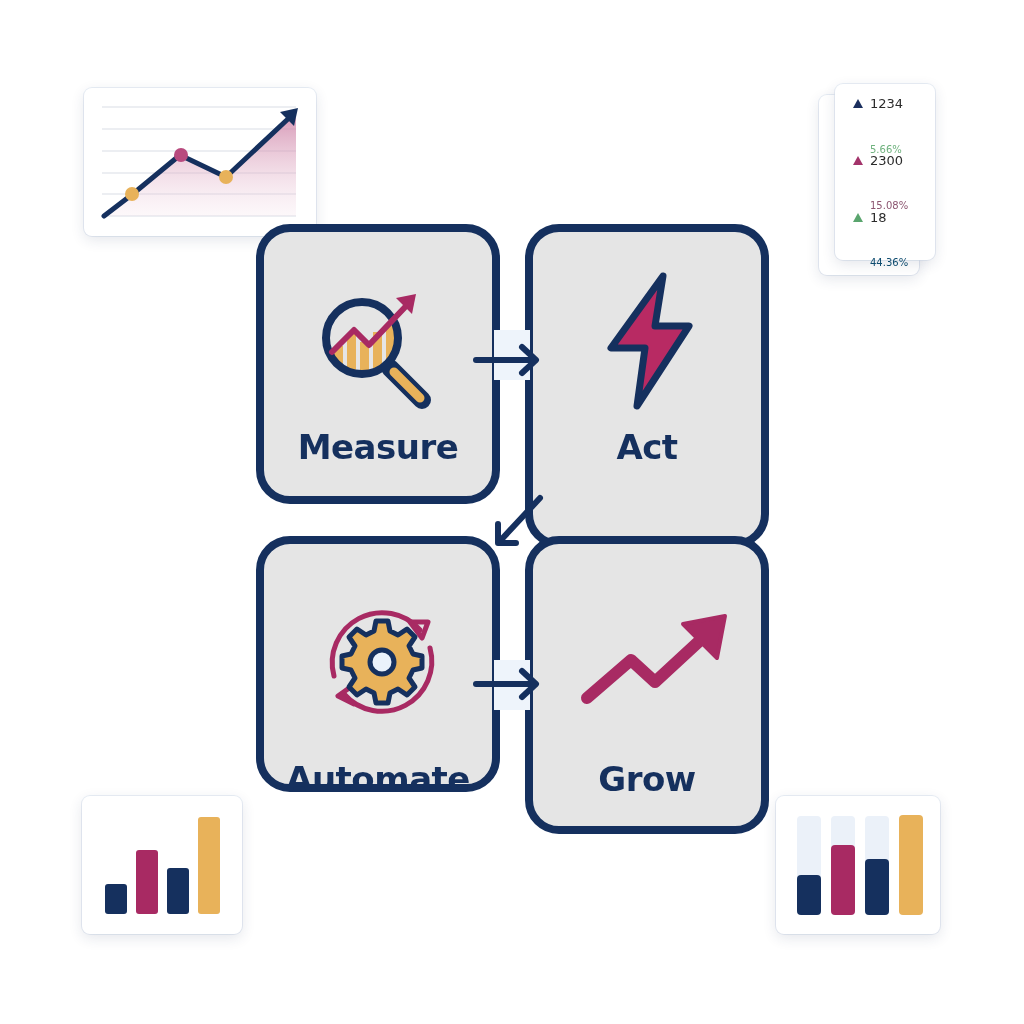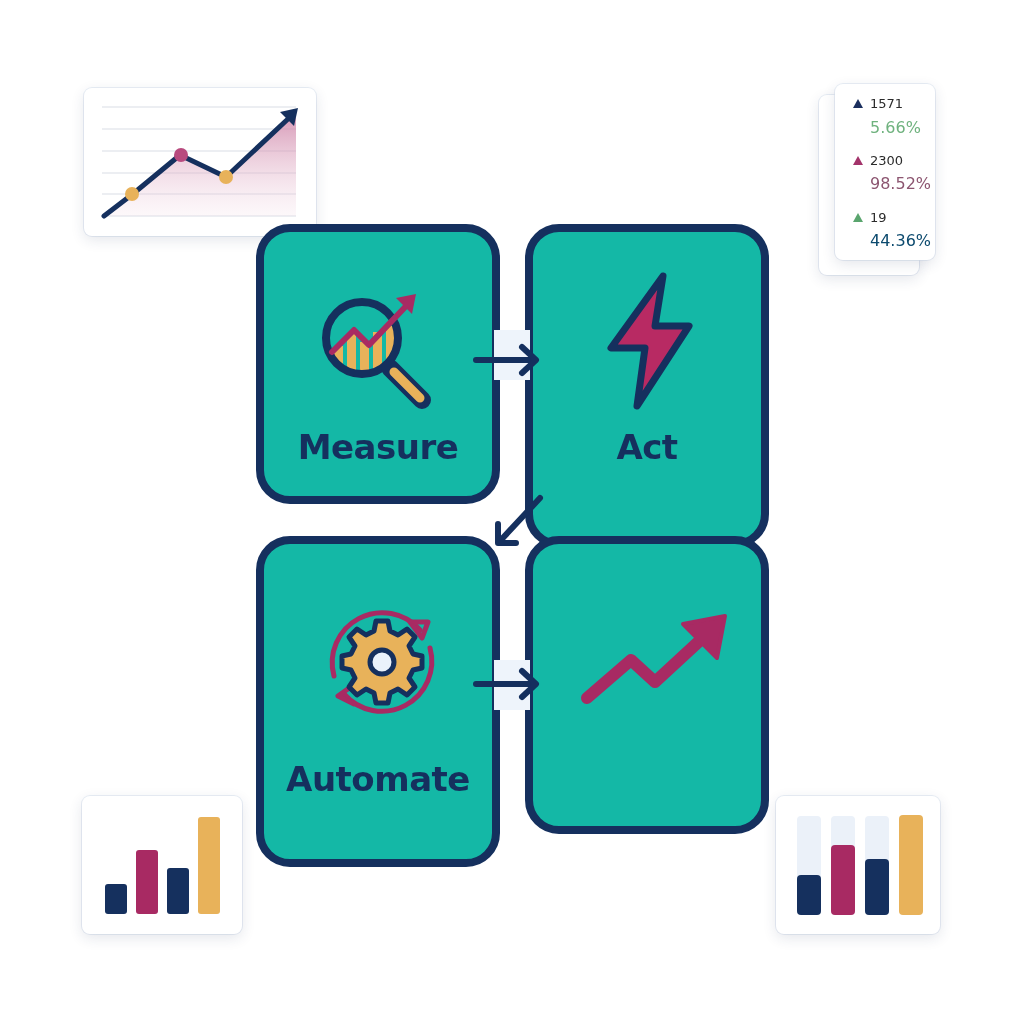--- a/index.html
+++ b/index.html
@@ -1,23 +1,23 @@
 <!DOCTYPE html>
 <html><head>
 <meta charset="utf-8">
 <style>
   html, body { margin:0; padding:0; }
   body { width:1024px; height:1024px; background:#ffffff; position:relative; overflow:hidden; font-family:"DejaVu Sans", sans-serif; }
   .shadow-card { position:absolute; background:#fff; border-radius:8px; box-shadow:0 4px 14px rgba(30,50,90,0.12), 0 0 0 1px rgba(220,228,240,0.6); }
-  .step { position:absolute; background:#14b8a6; border:8px solid #15305e; border-radius:34px; box-sizing:border-box; }
+  .step { position:absolute; background:#e5e5e5; border:8px solid #15305e; border-radius:34px; box-sizing:border-box; }
   .step-label { position:absolute; left:0; right:0; text-align:center; font-weight:bold; font-size:34px; color:#15305e; letter-spacing:-0.5px; }
   .icon { position:absolute; }
   .stat-row { position:absolute; left:18px; font-size:13px; }
   .stat-val { color:#2b2b2b; }
-  .stat-pct { position:absolute; left:18px; font-size:16px; }
+  .stat-pct { position:absolute; left:18px; font-size:10px;margin-top:26px; }
   .tri { display:inline-block; width:0; height:0; border-left:5px solid transparent; border-right:5px solid transparent; border-bottom:9px solid; margin-right:7px; vertical-align:0px; }
   .connector { position:absolute; }
 </style>
 </head>
 <body>
 
 <div class="shadow-card" style="left:84px;top:88px;width:232px;height:148px;">
   <svg width="232" height="148" viewBox="0 0 232 148" style="position:absolute;left:0;top:0;">
     <defs>
       <linearGradient id="lg" x1="0" y1="0" x2="0" y2="1">
@@ -38,29 +38,29 @@
     <polygon points="214,20 196,24 210,38" fill="#15305e"></polygon>
     <circle cx="48" cy="106" r="7" fill="#e8b25a"></circle>
     <circle cx="97" cy="67" r="7" fill="#b84a7e"></circle>
     <circle cx="142" cy="89" r="7" fill="#e8b25a"></circle>
   </svg>
 </div>
 
 <div class="shadow-card" style="left:819px;top:95px;width:100px;height:180px;"></div>
 <div class="shadow-card" style="left:835px;top:84px;width:100px;height:176px;">
   <div class="stat-row" style="top:12px;">
-    <span class="tri" style="border-bottom-color:#1b2f5e;"></span><span class="stat-val">1571</span>
+    <span class="tri" style="border-bottom-color:#1b2f5e;"></span><span class="stat-val">1234</span>
   </div>
   <div class="stat-pct" style="top:34px;left:35px;color:#6fb27e;">5.66%</div>
   <div class="stat-row" style="top:69px;">
     <span class="tri" style="border-bottom-color:#a3336a;"></span><span class="stat-val">2300</span>
   </div>
-  <div class="stat-pct" style="top:90px;left:35px;color:#8c5570;">98.52%</div>
+  <div class="stat-pct" style="top:90px;left:35px;color:#8c5570;">15.08%</div>
   <div class="stat-row" style="top:126px;">
-    <span class="tri" style="border-bottom-color:#5aa56e;"></span><span class="stat-val">19</span>
+    <span class="tri" style="border-bottom-color:#5aa56e;"></span><span class="stat-val">18</span>
   </div>
   <div class="stat-pct" style="top:147px;left:35px;color:#0c4a6e;">44.36%</div>
 </div>
 
 <div class="shadow-card" style="left:82px;top:796px;width:160px;height:138px;">
   <svg width="160" height="138" style="position:absolute;left:0;top:0;">
     <rect x="23" y="88" width="22" height="30" rx="3" fill="#15305e"></rect>
     <rect x="54" y="54" width="22" height="64" rx="3" fill="#a82a63"></rect>
     <rect x="85" y="72" width="22" height="46" rx="3" fill="#15305e"></rect>
     <rect x="116" y="21" width="22" height="97" rx="3" fill="#e8b25a"></rect>
@@ -102,39 +102,40 @@
   <div class="step-label" style="top:195px;">Measure</div>
 </div>
 
 <div class="step" style="left:525px;top:224px;width:244px;height:324px;">
   <svg class="icon" width="100" height="150" viewBox="0 0 100 150" style="left:68px;top:34px;">
     <polygon points="62,10 10,82 44,82 36,140 88,60 54,60" fill="#b82a63" stroke="#15305e" stroke-width="7" stroke-linejoin="round"></polygon>
   </svg>
   <div class="step-label" style="top:195px;">Act</div>
 </div>
 
-<div class="step" style="left:256px;top:536px;width:244px;height:331px;text-decoration:underline;">
+<div class="step" style="left:256px;top:536px;width:244px;height:256px;text-decoration:underline;">
   <svg class="icon" width="140" height="140" viewBox="0 0 140 140" style="left:48px;top:48px;">
     <path d="M 22 84 A 50 50 0 0 1 108 38" fill="none" stroke="#a82a63" stroke-width="5" stroke-linecap="round"></path>
     <polygon points="116,30 98,30 110,46" fill="none" stroke="#a82a63" stroke-width="5" stroke-linejoin="round" stroke-linecap="round"></polygon>
     <path d="M 118 56 A 50 50 0 0 1 32 102" fill="none" stroke="#a82a63" stroke-width="5" stroke-linecap="round"></path>
     <polyline points="40,94 26,104 42,112" fill="none" stroke="#a82a63" stroke-width="5" stroke-linejoin="round" stroke-linecap="round"></polyline>
     <g transform="translate(70,70)">
       <path d="M -6 -36 L 6 -36 L 8 -26 L 16 -22 L 25 -28 L 33 -20 L 27 -11 L 31 -3 L 40 -1 L 40 11 L 31 13 L 27 21 L 33 30 L 25 38 L 16 32 L 8 36 L 6 46 L -6 46 L -8 36 L -16 32 L -25 38 L -33 30 L -27 21 L -31 13 L -40 11 L -40 -1 L -31 -3 L -27 -11 L -33 -20 L -25 -28 L -16 -22 L -8 -26 Z" transform="translate(0,-5)" fill="#e8b25a" stroke="#15305e" stroke-width="5" stroke-linejoin="round"></path>
       <circle cx="0" cy="0" r="12" fill="#eaf2fb" stroke="#15305e" stroke-width="5"></circle>
     </g>
   </svg>
   <div class="step-label" style="top:215px;">Automate</div>
 </div>
 
 <div class="step" style="left:525px;top:536px;width:244px;height:298px;">
   <svg class="icon" width="160" height="110" viewBox="0 0 160 110" style="left:42px;top:64px;">
     <polyline points="12,90 56,52 80,74 132,26" fill="none" stroke="#a82a63" stroke-width="12" stroke-linecap="round" stroke-linejoin="round"></polyline>
     <polygon points="150,8 108,16 142,50" fill="#a82a63" stroke="#a82a63" stroke-width="4" stroke-linejoin="round"></polygon>
   </svg>
+  <div class="step-label" style="top:215px;">Grow</div>
 </div>
 
 <svg class="connector" width="1024" height="1024" style="left:0;top:0;pointer-events:none;">
   <g stroke="#15305e" stroke-width="6" fill="none" stroke-linecap="round" stroke-linejoin="round">
     <rect x="494" y="330" width="36" height="50" fill="#eef4fb" stroke="none"></rect>
     <line x1="476" y1="360" x2="535" y2="360"></line>
     <polyline points="522,347 536,360 522,373"></polyline>
   </g>
   <g stroke="#15305e" stroke-width="6" fill="none" stroke-linecap="round" stroke-linejoin="round">
     <line x1="540" y1="498" x2="500" y2="541"></line>

